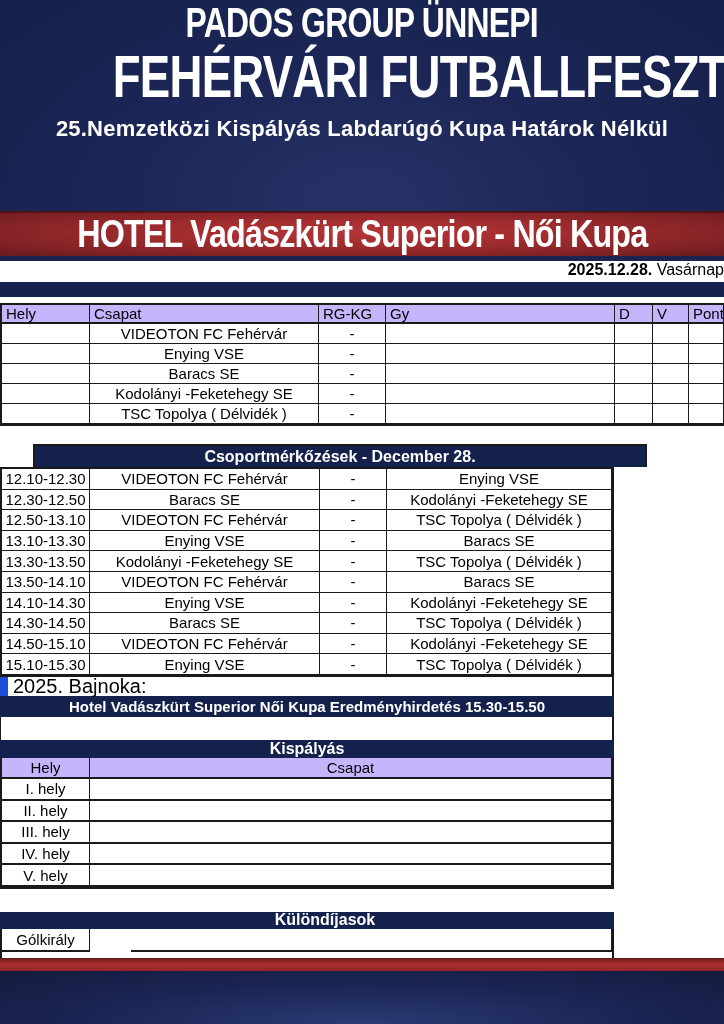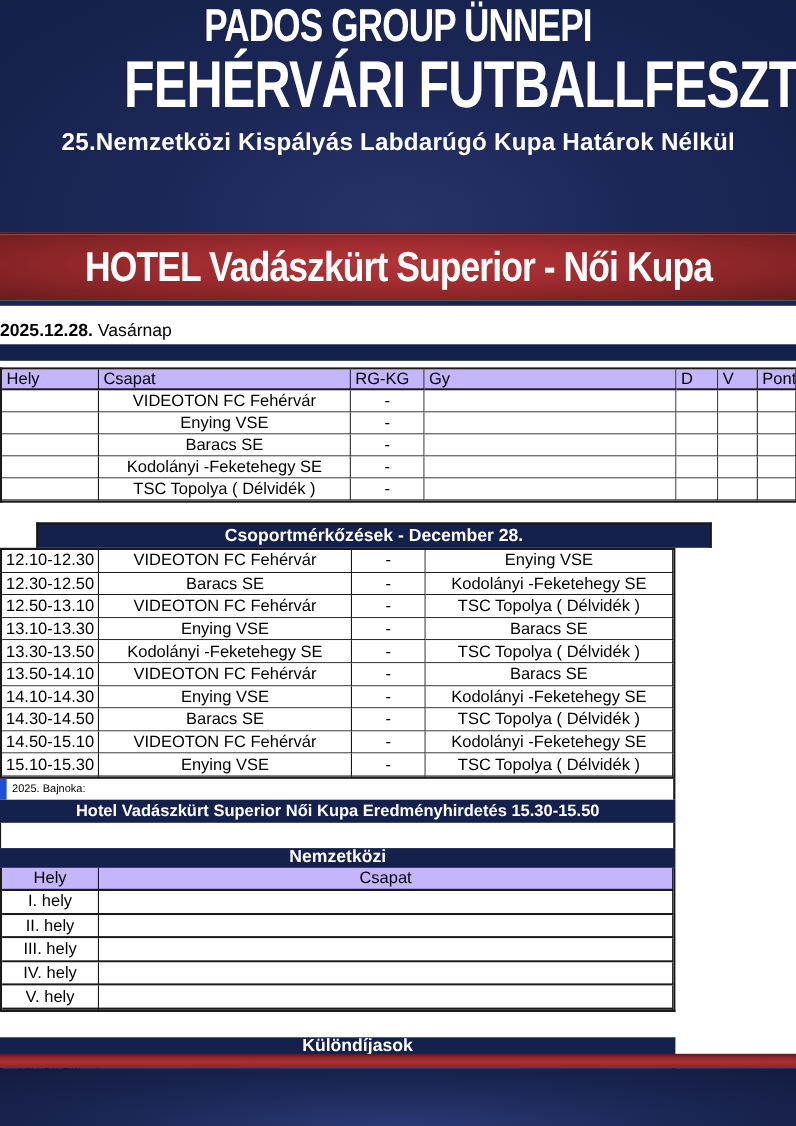--- a/index.html
+++ b/index.html
@@ -15,28 +15,28 @@
     background:radial-gradient(ellipse at 50% 95%, #273367 0%, #1c2758 45%, #142048 100%);
     text-align:center; color:#fff; padding-top:0;
   }
   .title-line { display:block; white-space:nowrap; font-weight:bold; }
   .squeeze { display:inline-block; transform:scaleX(0.76); transform-origin:50% 50%; letter-spacing:-1px; }
   .t1 { font-size:42px; line-height:46px; }
   .t2 { font-size:60px; line-height:62px; }
   .subtitle { margin-top:8px; font-size:22px; font-weight:bold; letter-spacing:0.2px; }
   
   .banner {
-    height:67px; width:724px;
+    height:50px; width:724px;
     background:radial-gradient(ellipse at 50% 45%, #b43538 0%, #a02c2f 40%, #7d2124 80%, #691b1e 100%);
     border-top:2px solid #531416; border-bottom:5px solid #1b2450;
     display:flex; align-items:center; justify-content:center; color:#fff;
   }
   .banner .squeeze { transform:scaleX(0.85); font-weight:bold; font-size:38px; white-space:nowrap; }
   
-  .date-row { height:18px; margin-top:14px; text-align:left; font-size:16px; line-height:18px; }
+  .date-row { height:18px; margin-top:0; text-align:right; font-size:16px; line-height:18px; }
   .date-row .b { font-weight:bold; }
   
   .navy-strip { height:15px; width:724px; background:#15214d; margin-top:3px; }
   .section-bar {
     background:#15214d; color:#fff; font-weight:bold; font-size:16px;
     display:flex; align-items:center; justify-content:center;
   }
   
   .grid { display:grid; }
   .cell {
@@ -57,22 +57,22 @@
   
   .schedule-wrap { margin-top:18px; width:614px; }
   .schedule-title { height:23px; width:614px; border:2px solid #1a1a1a; border-bottom:none;margin-left:33px; }
   .schedule {
     width:614px;
     grid-template-columns:88px 230px 67px auto;
     grid-auto-rows:20.6px;
     border:2px solid #1a1a1a;
   }
   .bajnoka {
-    width:614px; height:19px; border-left:6px solid #1d4ed8; border-right:2px solid #1a1a1a;
-    display:flex; align-items:center; font-size:10px; padding-left:5px;
+    width:614px; height:19px; border-left:8px solid #1d4ed8; border-right:2px solid #1a1a1a;
+    display:flex; align-items:center; font-size:20px; padding-left:5px;
   }
   .ceremony { height:21px; width:614px; font-size:15px; }
   .blank-row { width:614px; height:23px; border-left:1px solid #1a1a1a; border-right:2px solid #1a1a1a; }
   
   .rank-bar { height:18px; width:614px; }
   .rankings {
     width:614px;
     grid-template-columns:88px auto;
     grid-template-rows:21px repeat(5, 21.6px);
     border:2px solid #1a1a1a; border-top:none;
@@ -219,21 +219,21 @@
       <div class="cell center">15.10-15.30</div>
       <div class="cell center">Enying VSE</div>
       <div class="cell center">-</div>
       <div class="cell center">TSC Topolya ( Délvidék )</div>
     </div>
 
     <div class="bajnoka">2025. Bajnoka:</div>
     <div class="section-bar ceremony">Hotel Vadászkürt Superior Női Kupa Eredményhirdetés 15.30-15.50</div>
     <div class="blank-row"></div>
 
-    <div class="section-bar rank-bar">Nemzetközi</div>
+    <div class="section-bar rank-bar">Kispályás</div>
     <div class="grid rankings">
       <div class="cell center hdr">Hely</div>
       <div class="cell center hdr">Csapat</div>
 
       <div class="cell center">I. hely</div>
       <div class="cell"></div>
       <div class="cell center">II. hely</div>
       <div class="cell"></div>
       <div class="cell center">III. hely</div>
       <div class="cell"></div>

